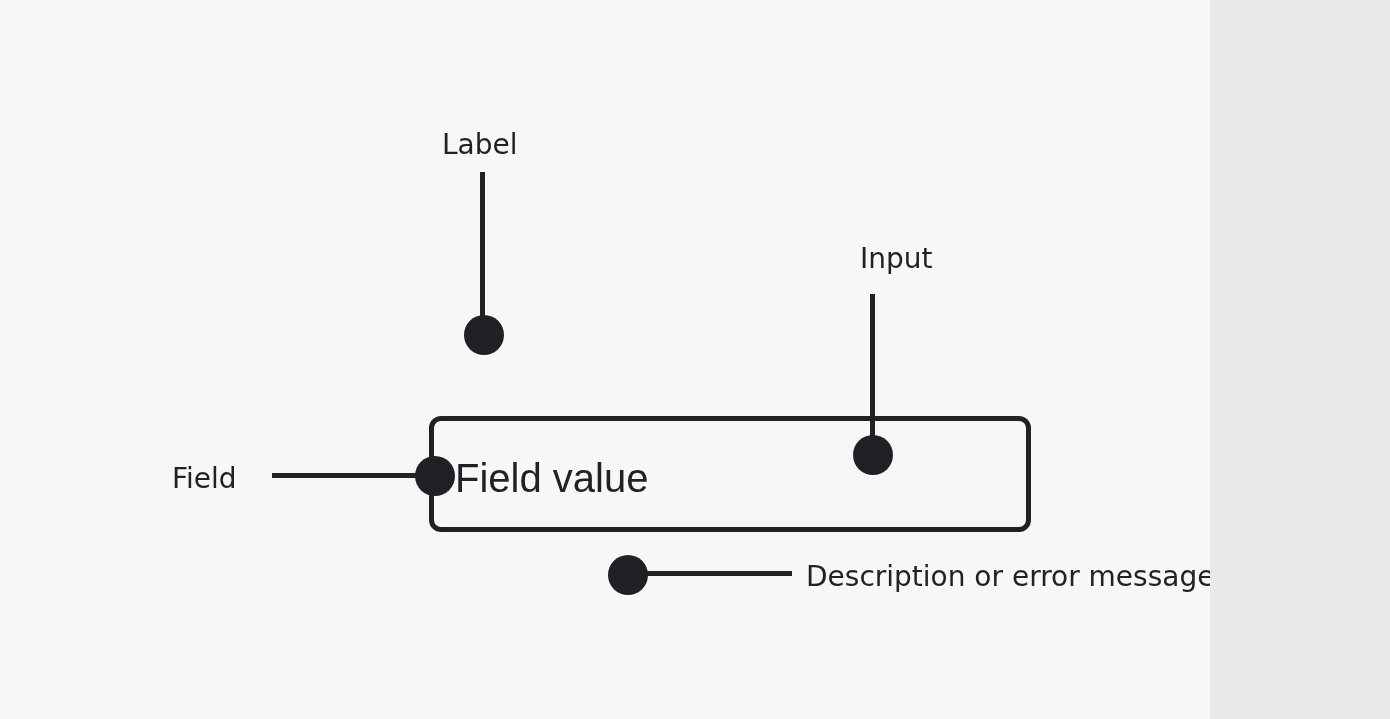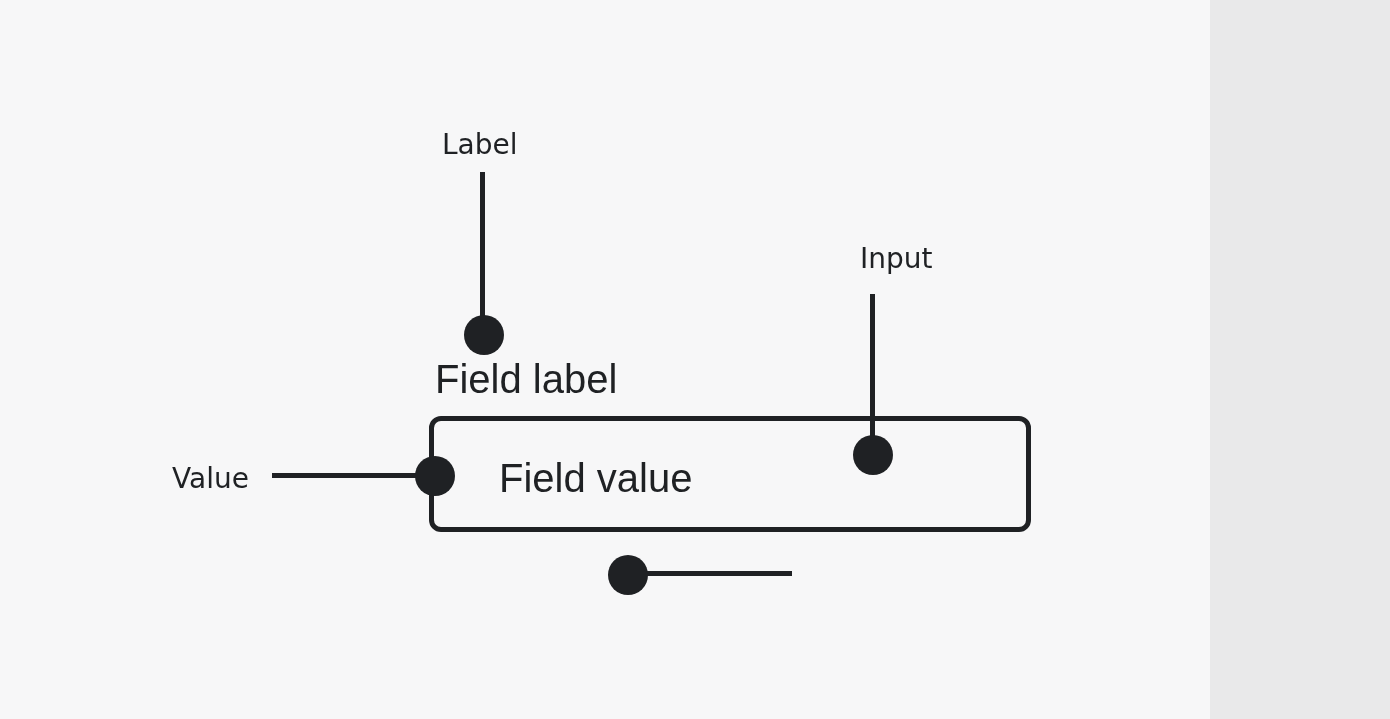--- a/index.html
+++ b/index.html
@@ -65,45 +65,45 @@
   .label-dot   { left: 464px; top: 315px; }
   .field-label { left: 435px; top: 355px; }
 
   .ann-input   { left: 828px; top: 242px; margin-left: 32px; }
   .input-line  { left: 870px; top: 294px; height: 161px; }
   .input-dot   { left: 853px; top: 435px; }
 
   .ann-value   { left: 172px; top: 462px; }
   .value-line  { left: 272px; top: 473px; width: 163px; }
   .value-dot   { left: 415px; top: 456px; }
-  .field-value { left: 455px; top: 454px; margin-left: 44px; }
+  .field-value { left: 455px; top: 454px; }
 
   .field-help  { left: 437px; top: 547px; }
   .help-dot    { left: 608px; top: 555px; }
   .help-line   { left: 628px; top: 571px; width: 164px; }
   .ann-desc    { left: 806px; top: 560px; }
 </style>
 </head>
 <body>
 
 <div class="canvas">
 
   <div class="ann ann-label">Label</div>
   <div class="vline label-line"></div>
   <div class="dot label-dot"></div>
 
-  <div class="field-text field-label">Field label</div>
 
   <div class="ann ann-input">Input</div>
   <div class="vline input-line"></div>
 
   <div class="input-box"></div>
   <div class="dot input-dot"></div>
   <div class="field-text field-value">Field value</div>
 
-  <div class="ann ann-value">Value</div>
+  <div class="ann ann-value">Field</div>
   <div class="hline value-line"></div>
   <div class="dot value-dot"></div>
 
   <div class="dot help-dot"></div>
   <div class="hline help-line"></div>
+  <div class="ann ann-desc">Description or error message</div>
 
 </div>
 
 </body></html>

